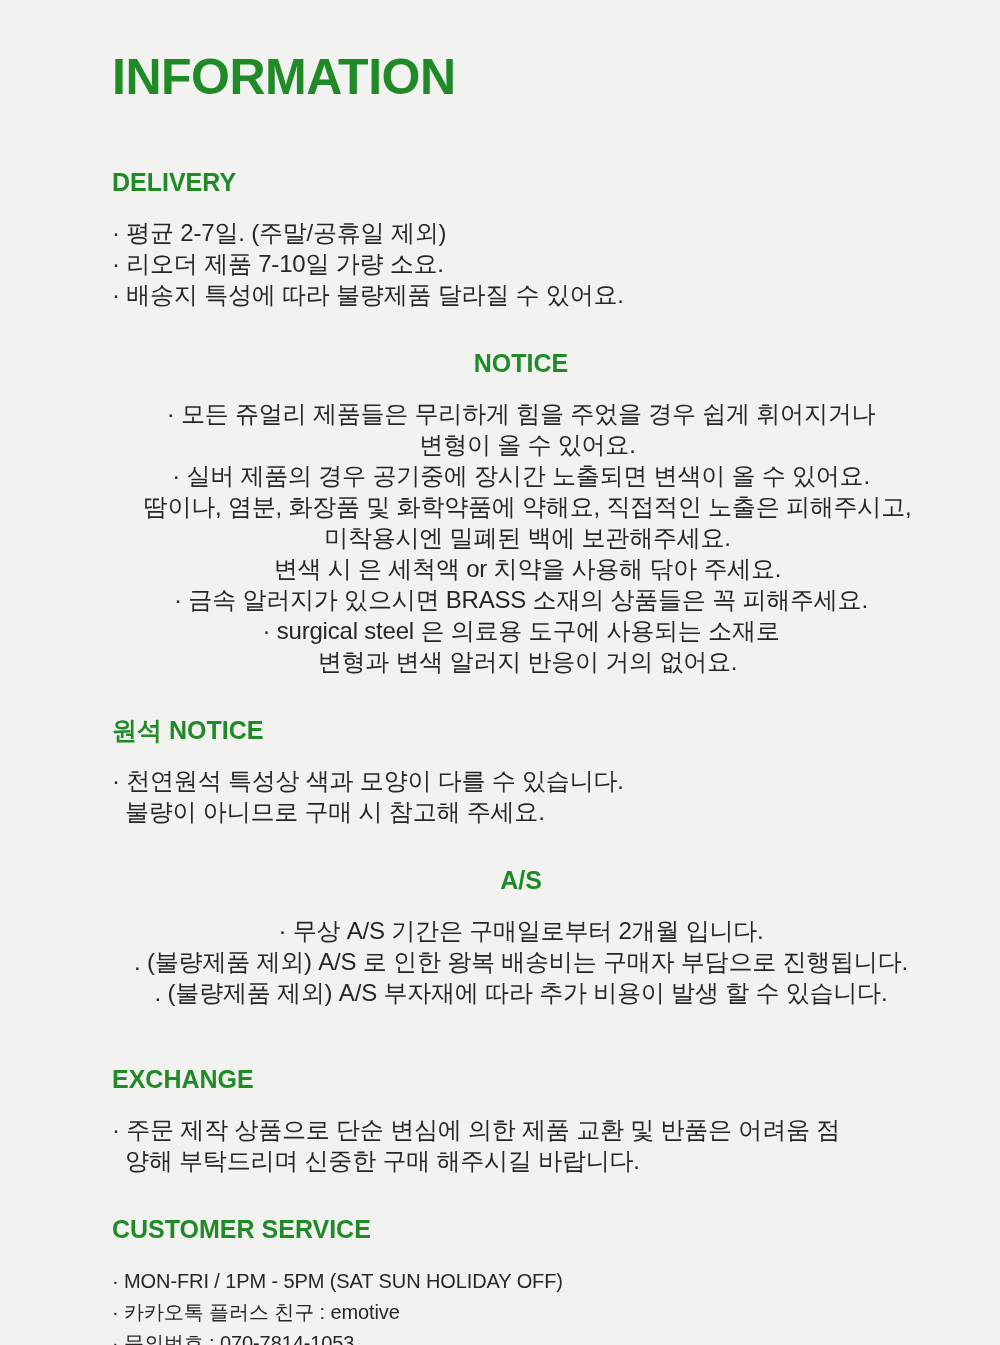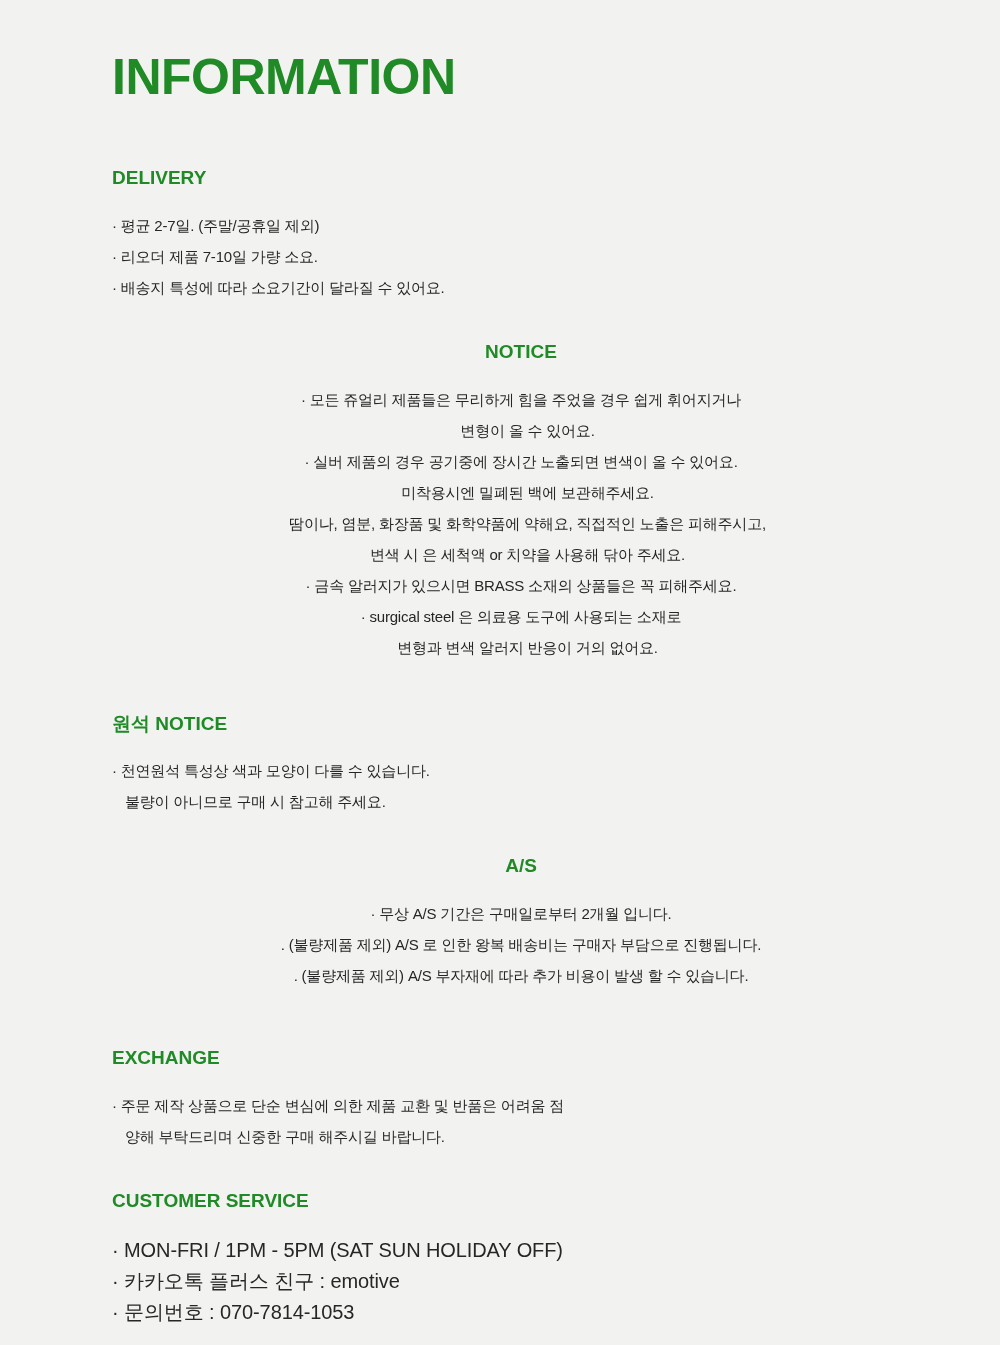--- a/index.html
+++ b/index.html
@@ -27,36 +27,36 @@
     letter-spacing: -0.5px;
     color: #1f8a26;
     margin: 0;
     padding-top: 10px;
     line-height: 1.1;
   }
   .section {
     margin-top: 0;
   }
   .section-title {
-    font-size: 19px;
+    font-size: 25px;
     font-weight: bold;
     color: #1f8a26;
     margin: 0;
     line-height: 1.2;
   }
   .s-delivery { margin-top: 62px; }
   .s-notice { margin-top: 38px; text-align: center; }
-  .s-stone { margin-top: 50px; }
+  .s-stone { margin-top: 38px; }
   .s-as { margin-top: 38px; text-align: center; }
   .s-exchange { margin-top: 56px; }
   .s-cs { margin-top: 38px; }
 
   .lines {
     margin-top: 20px;
-    font-size: 15px;
+    font-size: 24px;
     line-height: 31px;
     color: #262626;
     letter-spacing: -0.2px;
   }
   .lines p {
     margin: 0;
     white-space: pre;
   }
   .indent {
     padding-left: 13px;
@@ -73,32 +73,32 @@
 
 <div class="page">
 
   <h1 class="main-title">INFORMATION</h1>
 
   <div class="section s-delivery">
     <h2 class="section-title">DELIVERY</h2>
     <div class="lines">
       <p>· 평균 2-7일. (주말/공휴일 제외)</p>
       <p>· 리오더 제품 7-10일 가량 소요.</p>
-      <p>· 배송지 특성에 따라 소요기간이 달라질 수 있어요.</p>
+      <p>· 배송지 특성에 따라 불량제품 달라질 수 있어요.</p>
     </div>
   </div>
 
   <div class="section s-notice">
     <h2 class="section-title">NOTICE</h2>
     <div class="lines">
       <p>· 모든 쥬얼리 제품들은 무리하게 힘을 주었을 경우 쉽게 휘어지거나</p>
       <p class="indent">변형이 올 수 있어요.</p>
       <p>· 실버 제품의 경우 공기중에 장시간 노출되면 변색이 올 수 있어요.</p>
+      <p class="indent">땀이나, 염분, 화장품 및 화학약품에 약해요, 직접적인 노출은 피해주시고,</p>
       <p class="indent">미착용시엔 밀폐된 백에 보관해주세요.</p>
-      <p class="indent">땀이나, 염분, 화장품 및 화학약품에 약해요, 직접적인 노출은 피해주시고,</p>
       <p class="indent">변색 시 은 세척액 or 치약을 사용해 닦아 주세요.</p>
       <p>· 금속 알러지가 있으시면 BRASS 소재의 상품들은 꼭 피해주세요.</p>
       <p>· surgical steel 은 의료용 도구에 사용되는 소재로</p>
       <p class="indent">변형과 변색 알러지 반응이 거의 없어요.</p>
     </div>
   </div>
 
   <div class="section s-stone">
     <h2 class="section-title">원석 NOTICE</h2>
     <div class="lines">

